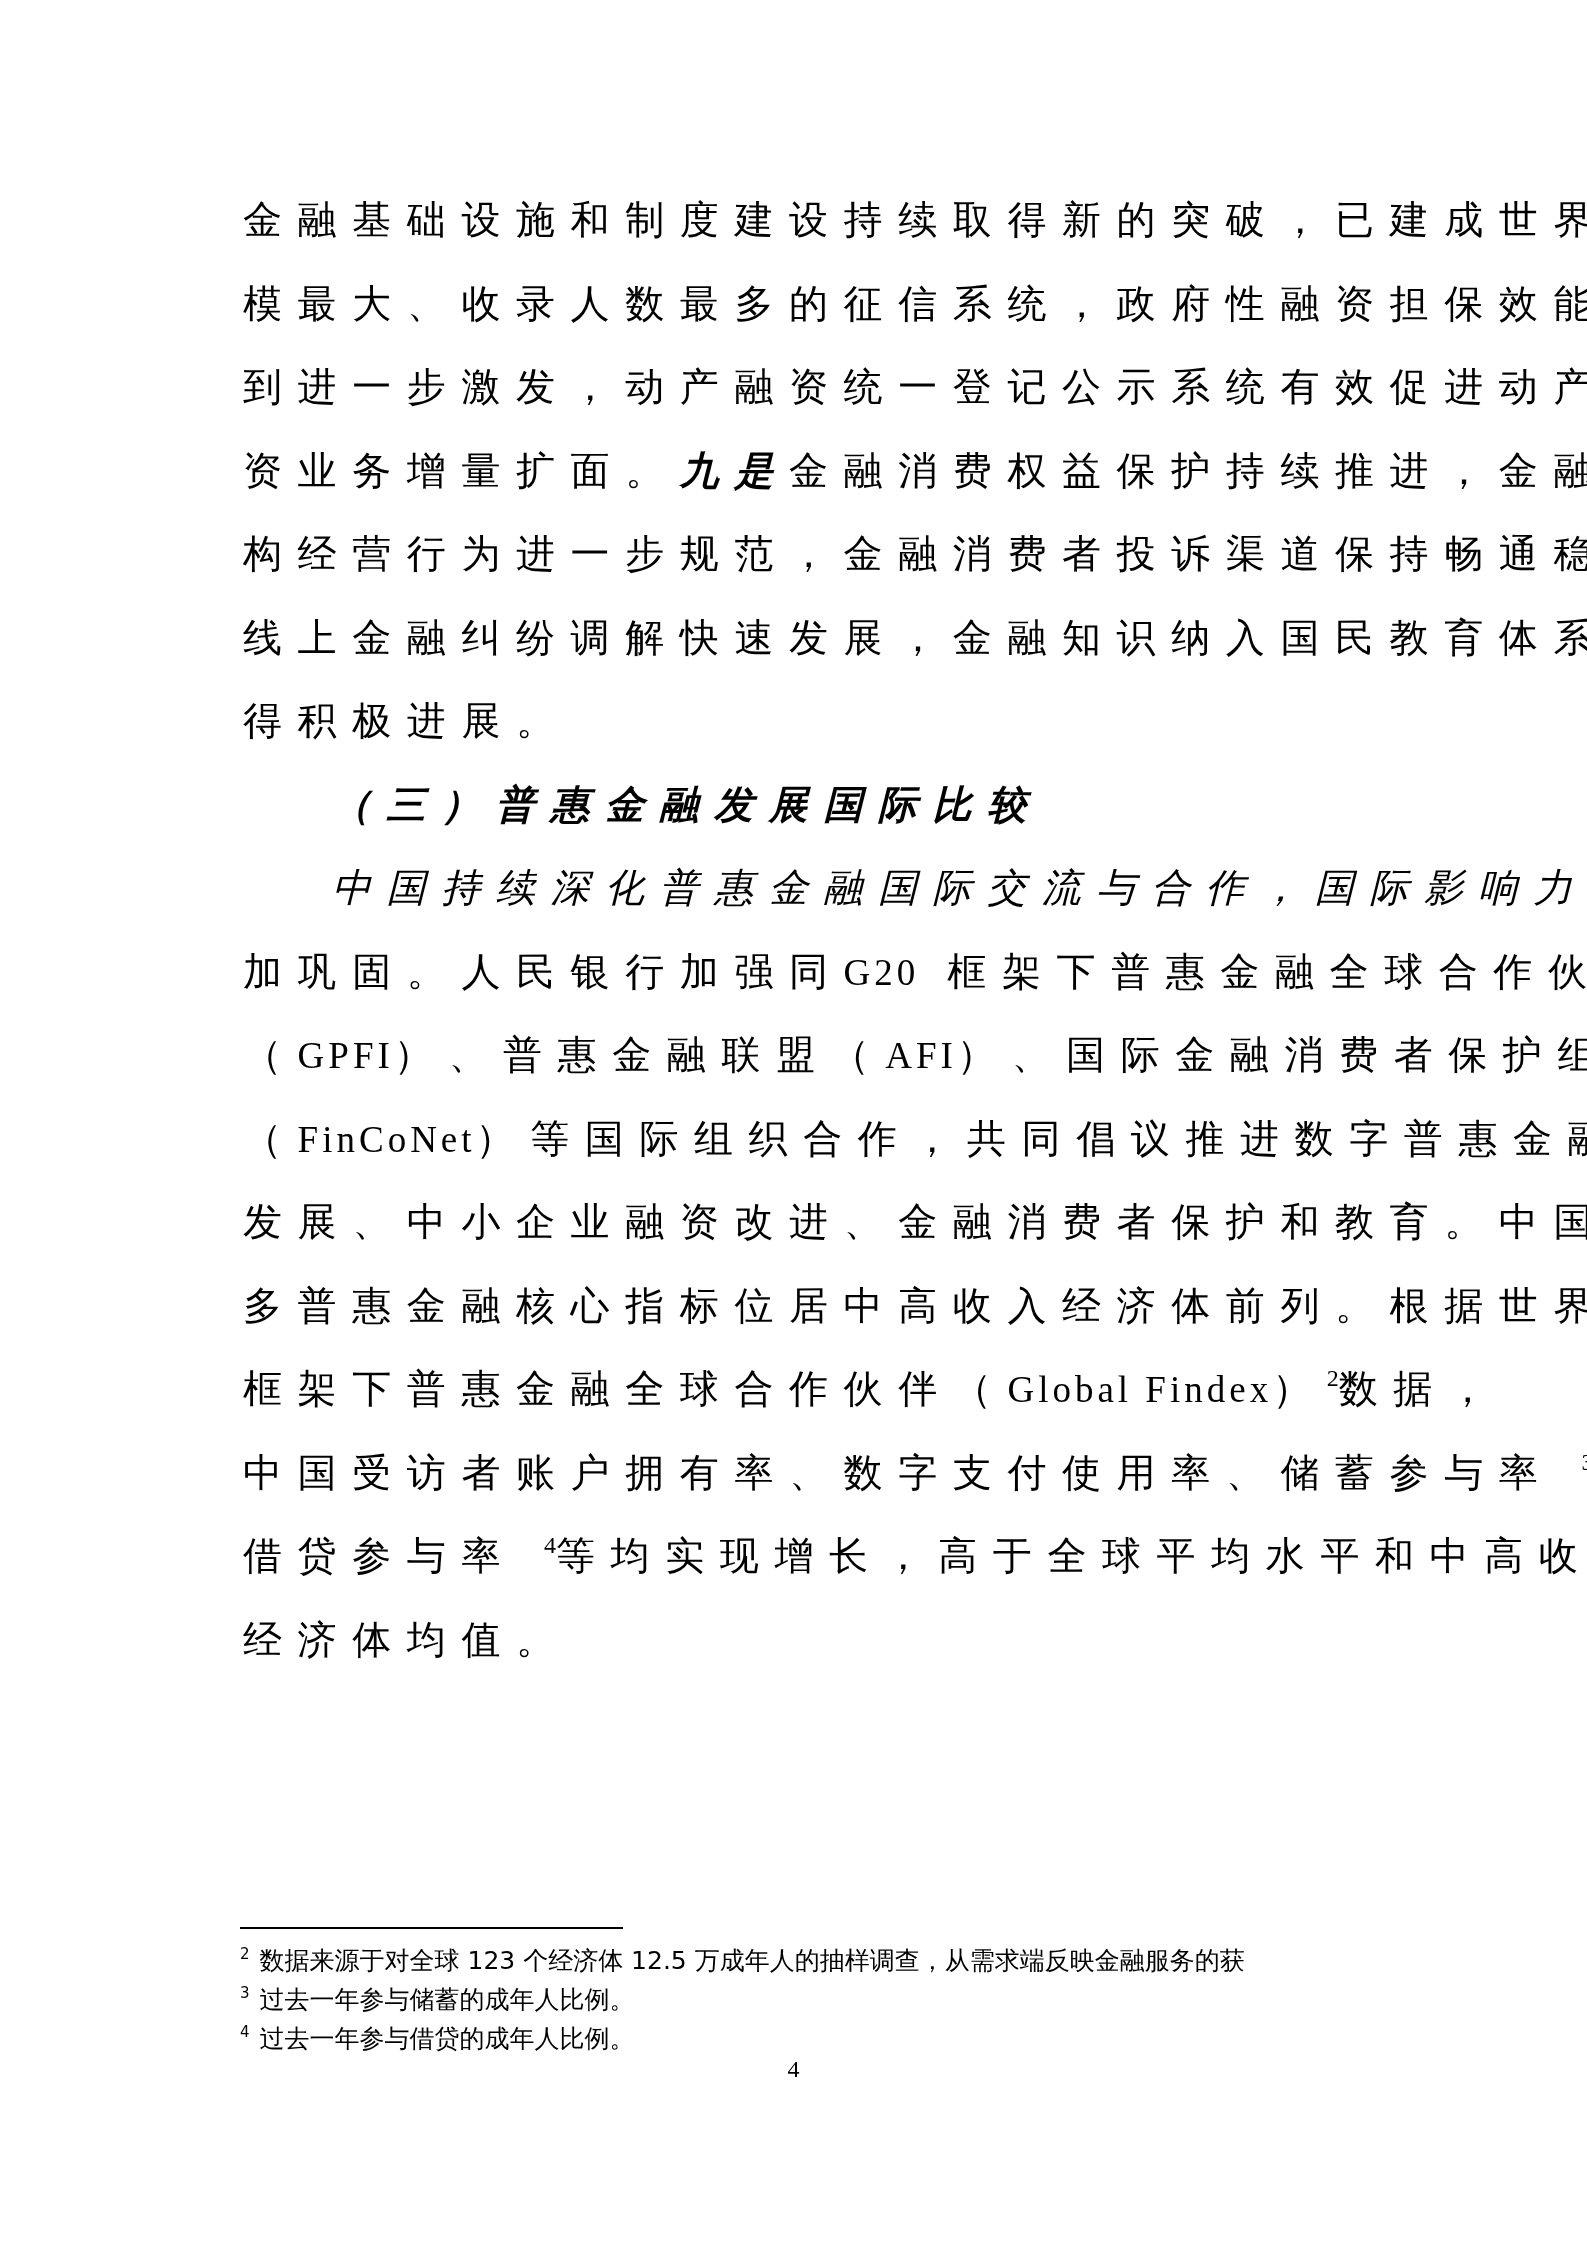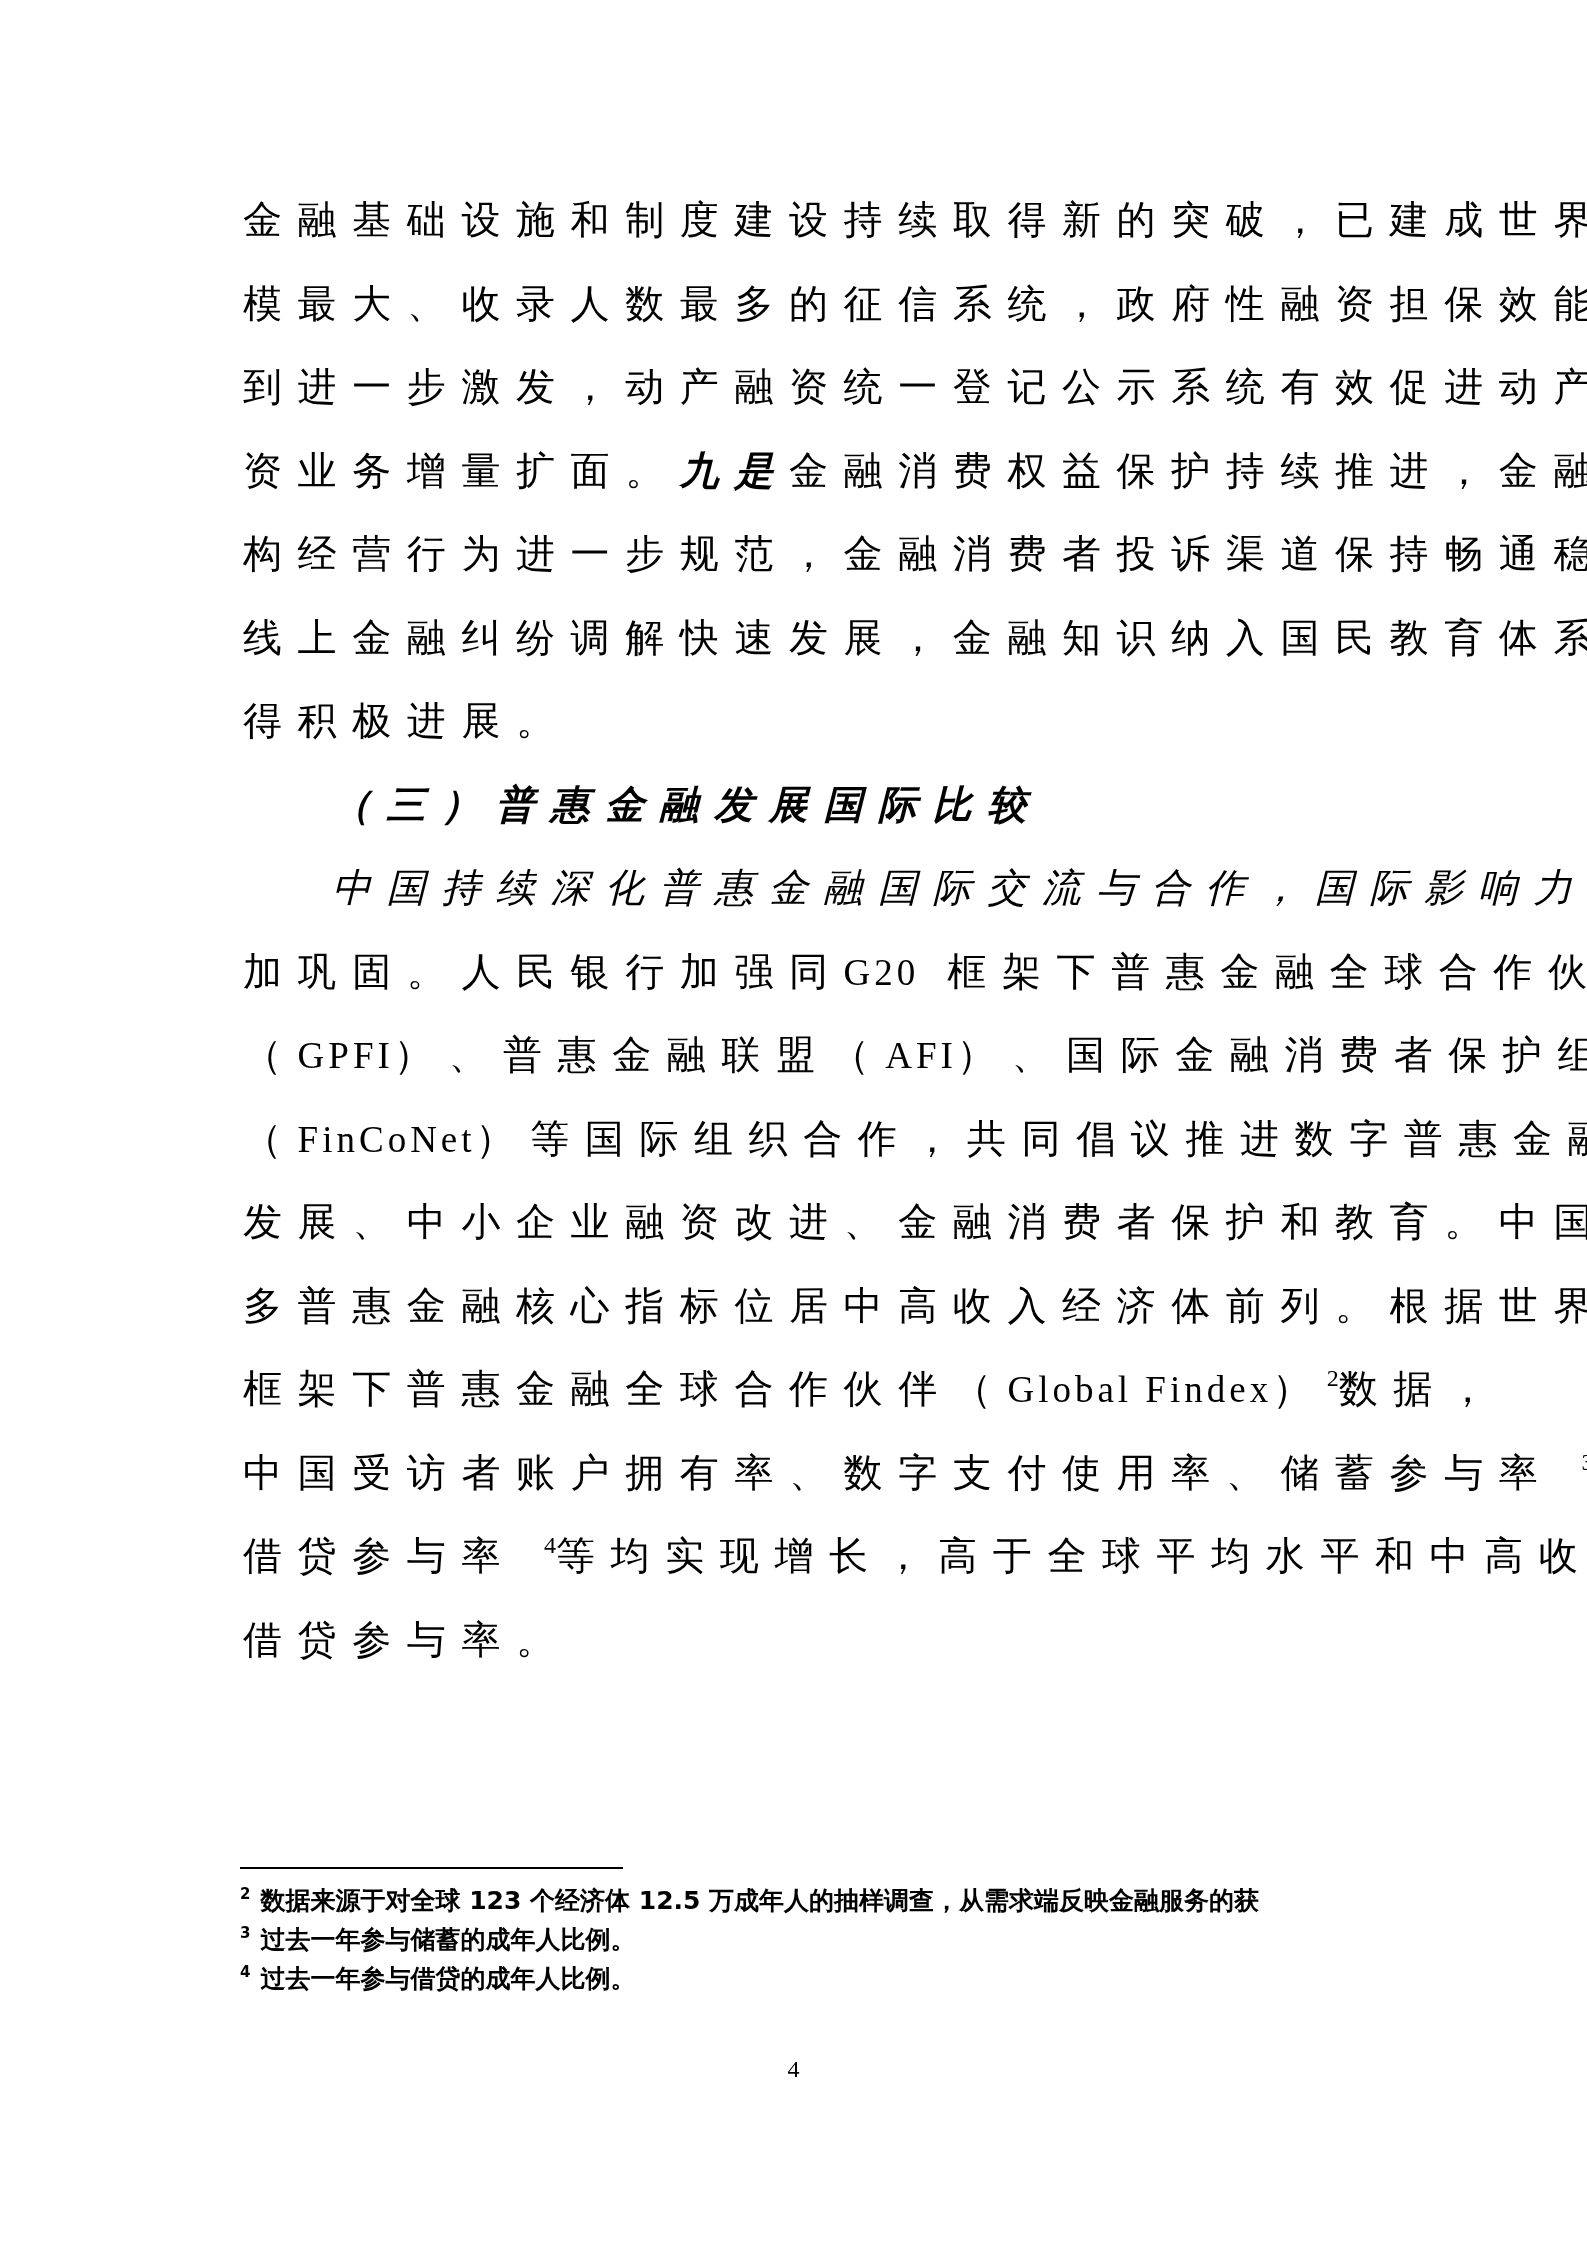--- a/index.html
+++ b/index.html
@@ -51,23 +51,22 @@
     font-size: 24px;
     letter-spacing: 0;
     vertical-align: 0;
     position: relative;
     top: -16px;
     font-family: "Liberation Serif", serif;
   }
   .footnotes {
     position: absolute;
     left: 240px;
-    top: 1867px;
+    top: 1927px;
     width: 1110px;
-    font-weight: bold;
   }
   .fn-rule {
     width: 383px;
     height: 2px;
     background: #000000;
     margin-bottom: 14px;
   }
   .fn-line {
     font-family: "DejaVu Sans", "Liberation Sans", sans-serif;
     font-size: 25px;
@@ -113,21 +112,21 @@
     <div>
       <div class="line indent">中国持续深化普惠金融国际交流与合作，国际影响力更</div>
       <div class="line"><span>加巩固。人民银行加强同</span><span class="latin">G20</span> <span>框架下普惠金融全球合作伙伴</span></div>
       <div class="line"><span>（</span><span class="latin">GPFI</span><span>）、普惠金融联盟（</span><span class="latin">AFI</span><span>）、国际金融消费者保护组织</span></div>
       <div class="line"><span>（</span><span class="latin">FinCoNet</span><span>）等国际组织合作，共同倡议推进数字普惠金融</span></div>
       <div class="line">发展、中小企业融资改进、金融消费者保护和教育。中国较</div>
       <div class="line">多普惠金融核心指标位居中高收入经济体前列。根据世界银</div>
       <div class="line"><span>框架下普惠金融全球合作伙伴（</span><span class="latin">Global Findex</span><span>）</span><sup class="fn">2</sup><span>数据，</span></div>
       <div class="line"><span>中国受访者账户拥有率、数字支付使用率、储蓄参与率</span> <sup class="fn">3</sup></div>
       <div class="line"><span>借贷参与率</span> <sup class="fn">4</sup><span>等均实现增长，高于全球平均水平和中高收入</span></div>
-      <div class="line">借贷参与率。</div>
+      <div class="line">经济体均值。</div>
     </div>
   </div>
 
   <div class="footnotes">
     <div class="fn-rule"></div>
     <div>
       <div class="fn-line"><sup>2</sup><span>数据来源于对全球 123 个经济体 12.5 万成年人的抽样调查，从需求端反映金融服务的获</span></div>
     </div>
     <div>
       <div class="fn-line"><sup>3</sup><span>过去一年参与储蓄的成年人比例。</span></div>

